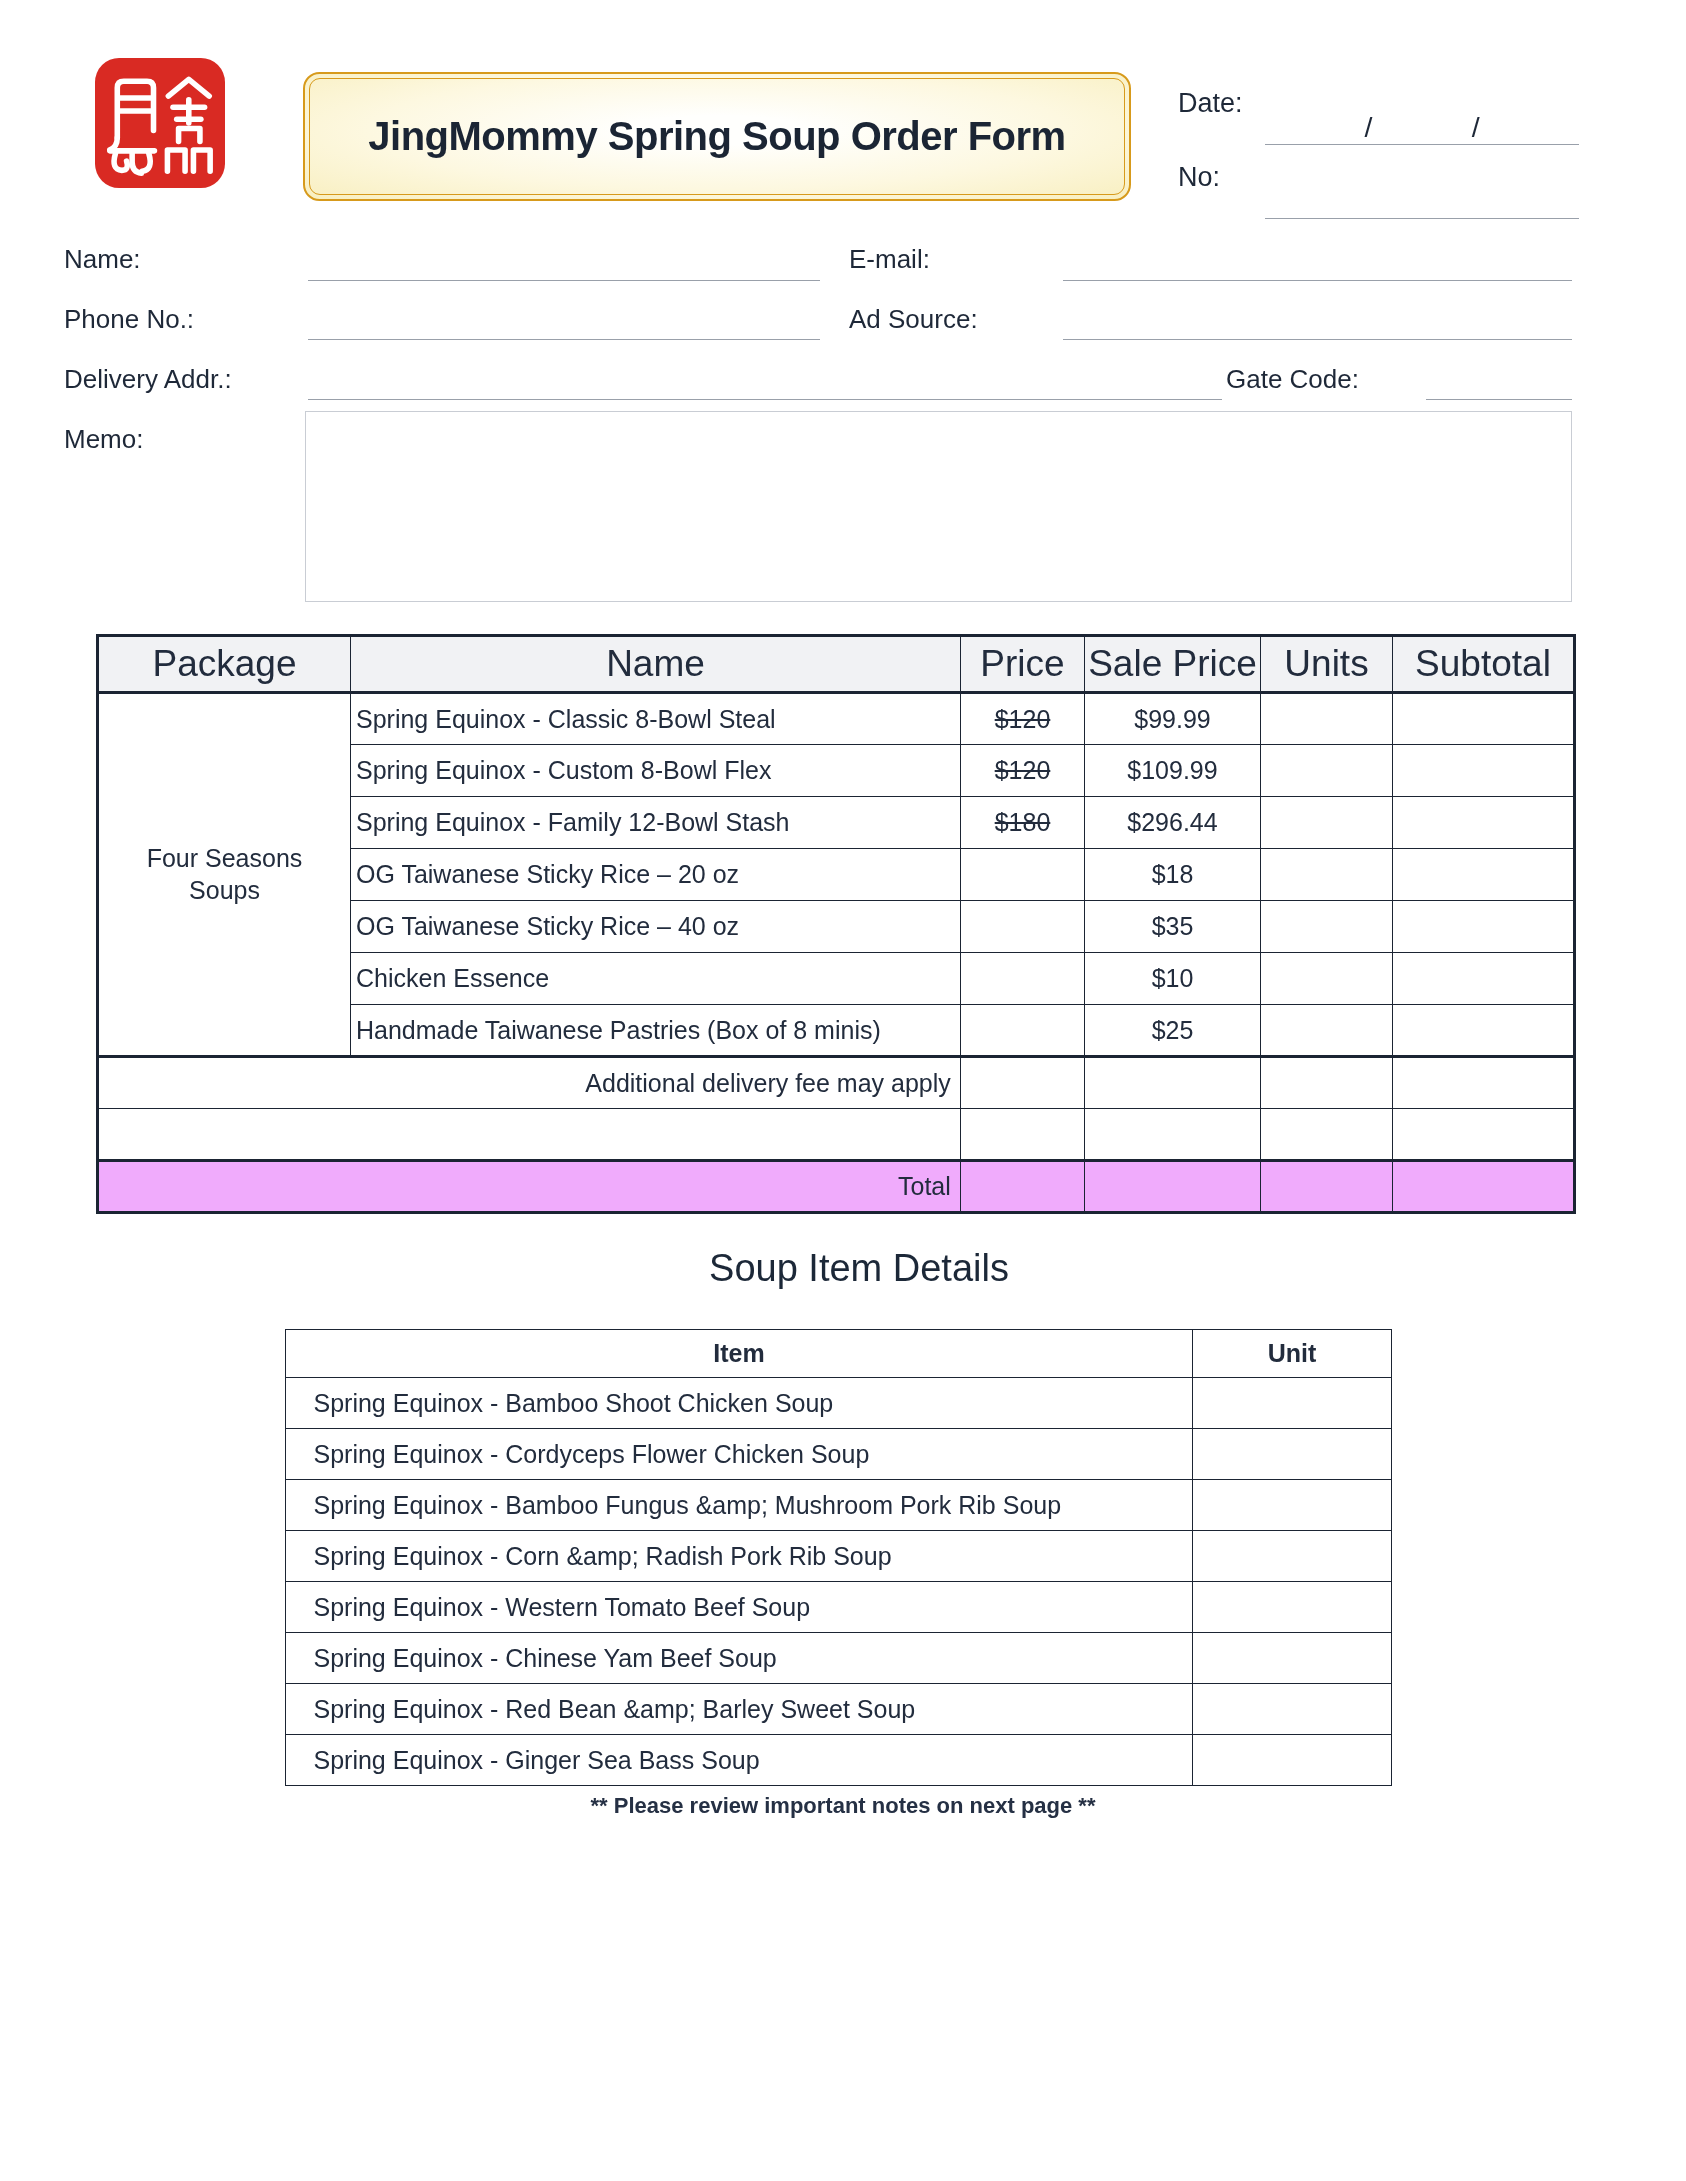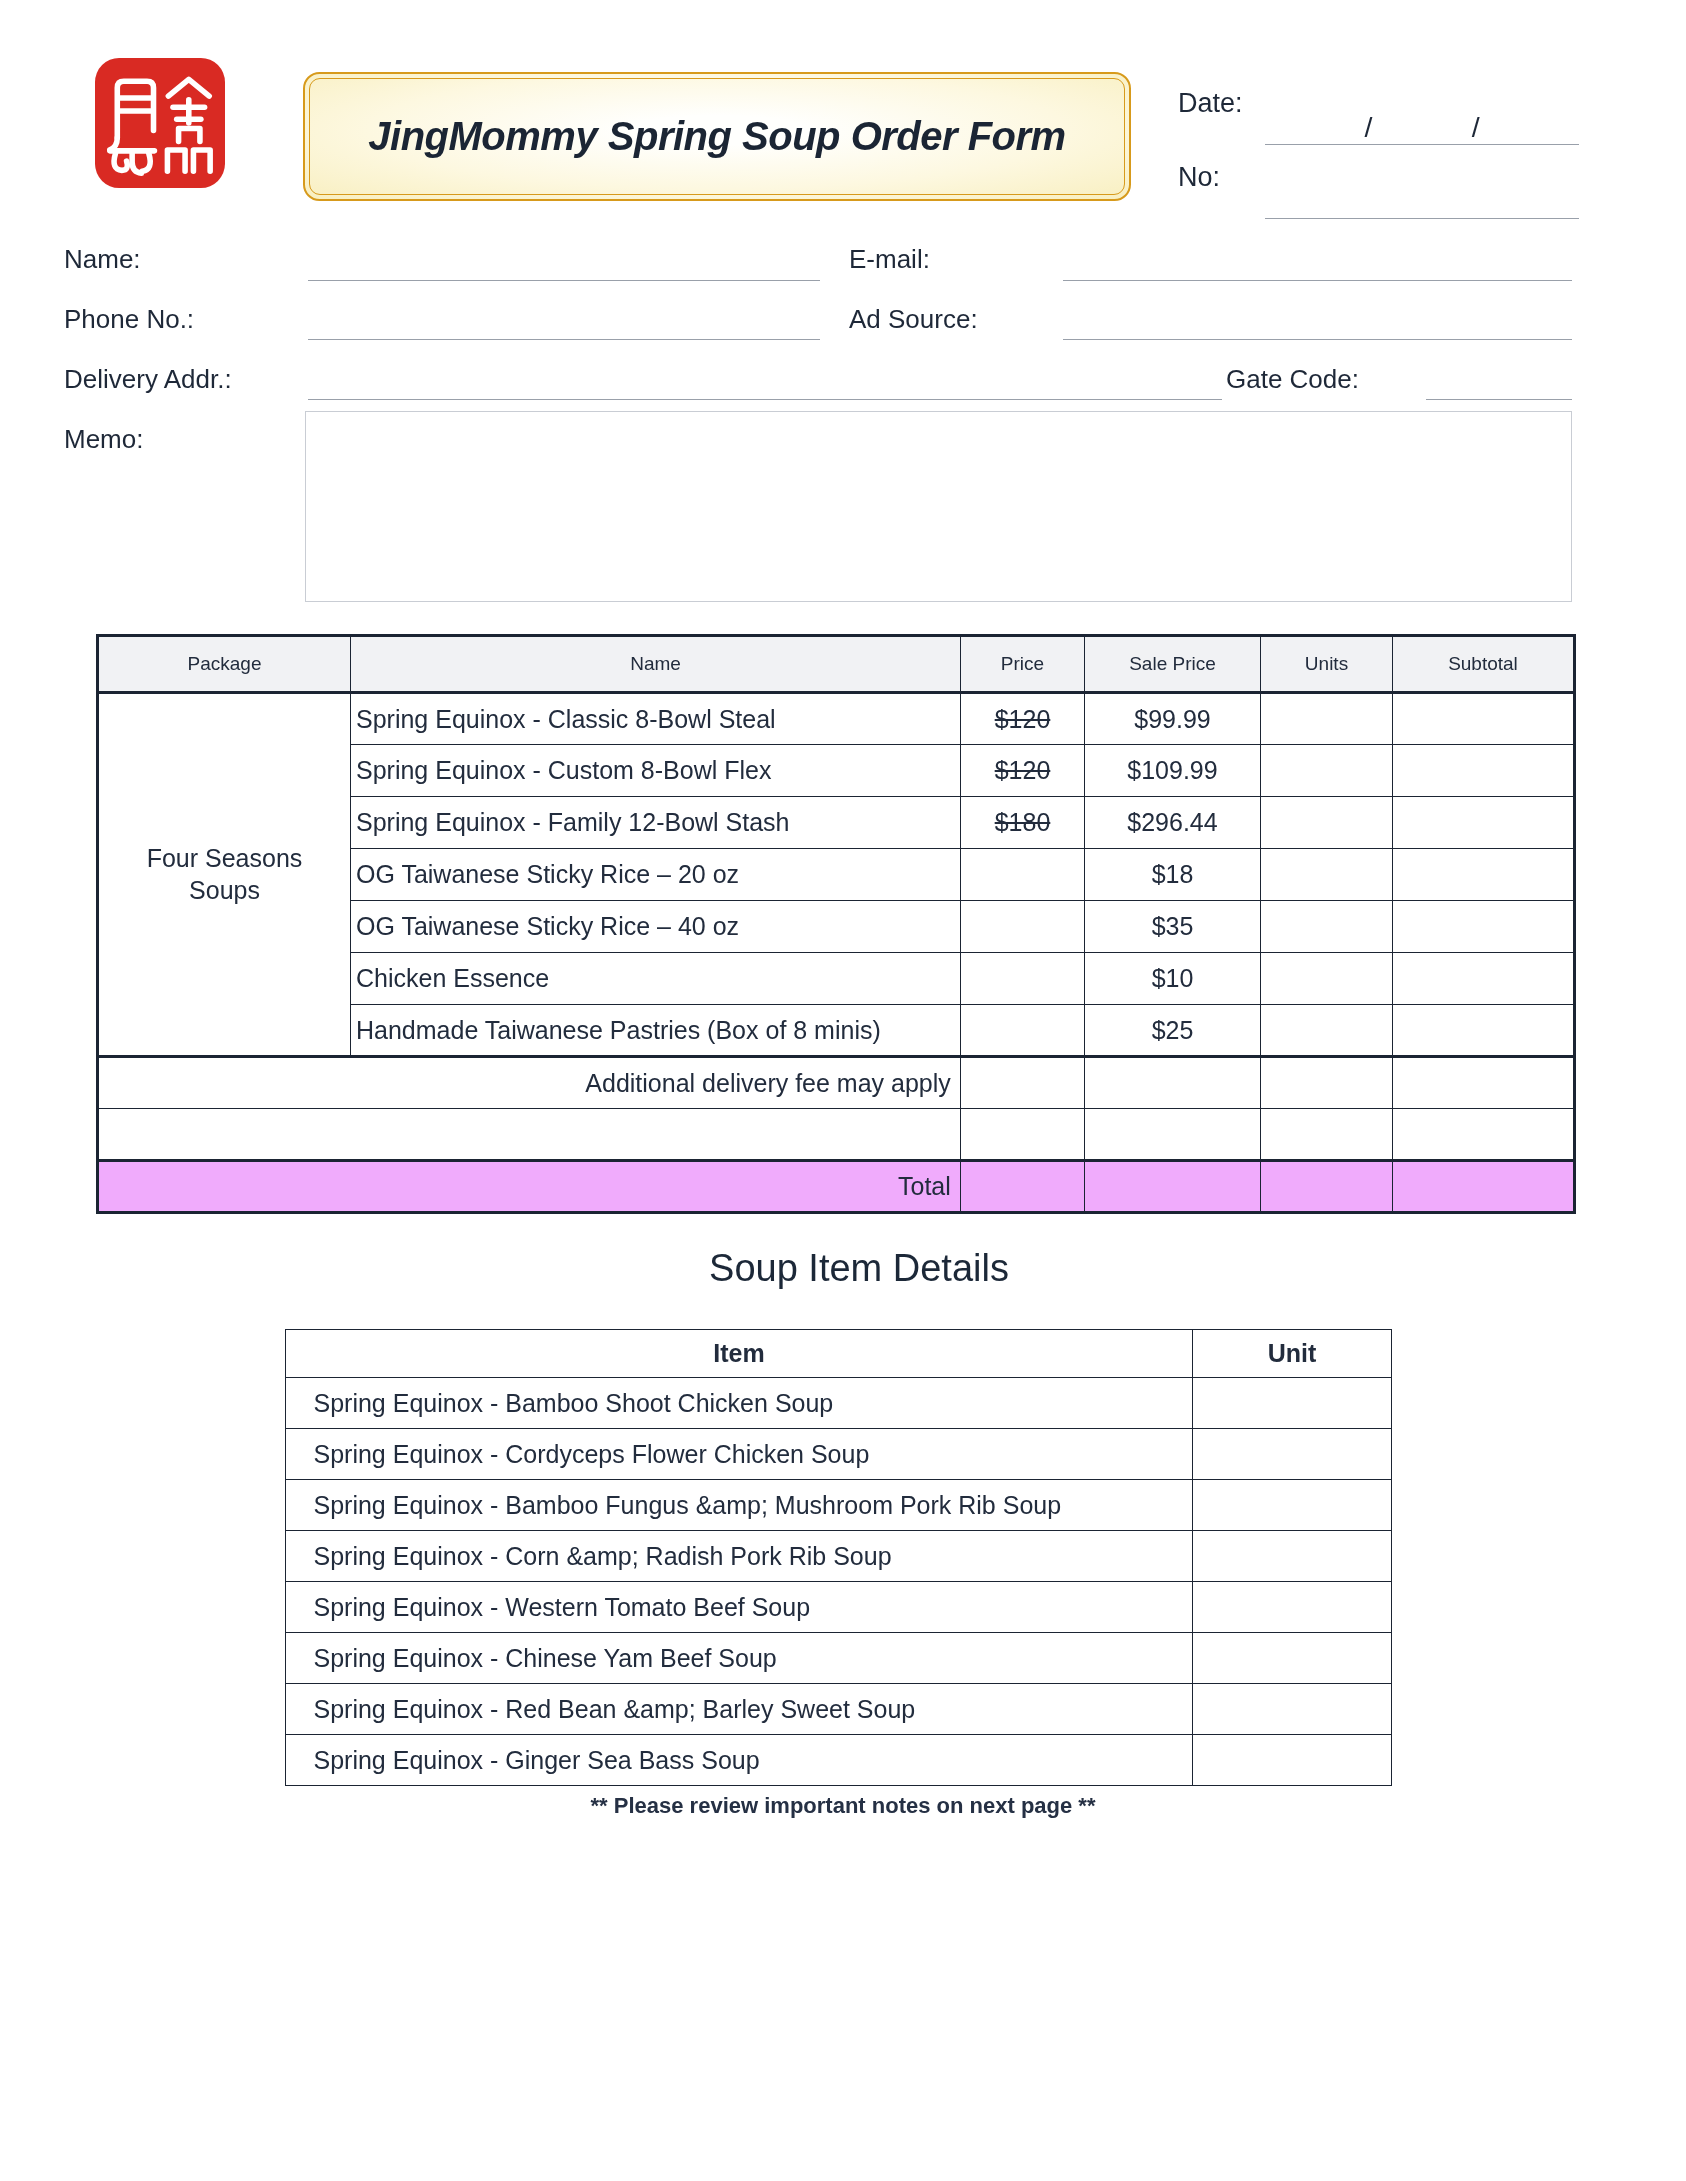--- a/index.html
+++ b/index.html
@@ -12,36 +12,36 @@
   .banner {
     position:absolute; left:303px; top:72px; width:828px; height:129px;
     border:2.8px solid #d79a1b; border-radius:16.5px;
     background:radial-gradient(ellipse at 50% 45%, #fffffd 15%, #fdf8e0 60%, #f8efc0 100%);
     display:flex; align-items:center; justify-content:center;
   }
   .banner-inner {
     position:absolute; inset:3.7px; border:1.8px solid #d79a1b; border-radius:11px;
     display:flex; align-items:center; justify-content:center;
   }
-  .banner h1 { font-size:40px; font-weight:bold; color:#1b2534; letter-spacing:-0.5px;font-style:italic; }
+  .banner h1 { font-size:40px; font-weight:bold; color:#1b2534; letter-spacing:-0.5px; }
 
   .hdr-label { position:absolute; font-size:27px; color:#1e2838; }
   .fill-line { position:absolute; border-bottom:1.8px solid #99a0aa; }
   .date-line { display:flex; justify-content:space-evenly; align-items:flex-end; font-size:28.5px; color:#1e2838; }
 
   
   .field-label { position:absolute; font-size:26px; color:#1e2838; }
   .memo-box { position:absolute; left:305px; top:411px; width:1267px; height:191px;
               border:1.8px solid #c9cdd4; background:#ffffff; }
 
   
   .order-table { position:absolute; left:96px; top:634px; border-collapse:collapse;
                  table-layout:fixed; width:1477px; border:3.7px solid #1b2433; }
   .order-table th, .order-table td { border:1.8px solid #1b2433; font-size:25px; color:#222c3d; overflow:hidden; }
-  .order-table thead th { height:57px; background:#f1f2f4; font-weight:400; font-size:19px;
+  .order-table thead th { height:57px; background:#f1f2f4; font-weight:400; font-size:37px;
                           text-align:center; border-bottom-width:3.7px; }
   .order-table tbody tr { height:52px; }
   .td-name { text-align:left; padding-left:5px; }
   .td-package { text-align:center; padding:0 14.7px; line-height:1.25; font-size:26px; }
   .td-center { text-align:center; }
   .strike { color:#ed2024; text-decoration:line-through; }
   .row-span-label { text-align:right; padding-right:9.2px; }
   .delivery-row td { border-top-width:3.7px; }
   .total-row td { border-top-width:3.7px; background:#f0abfc; }
 

